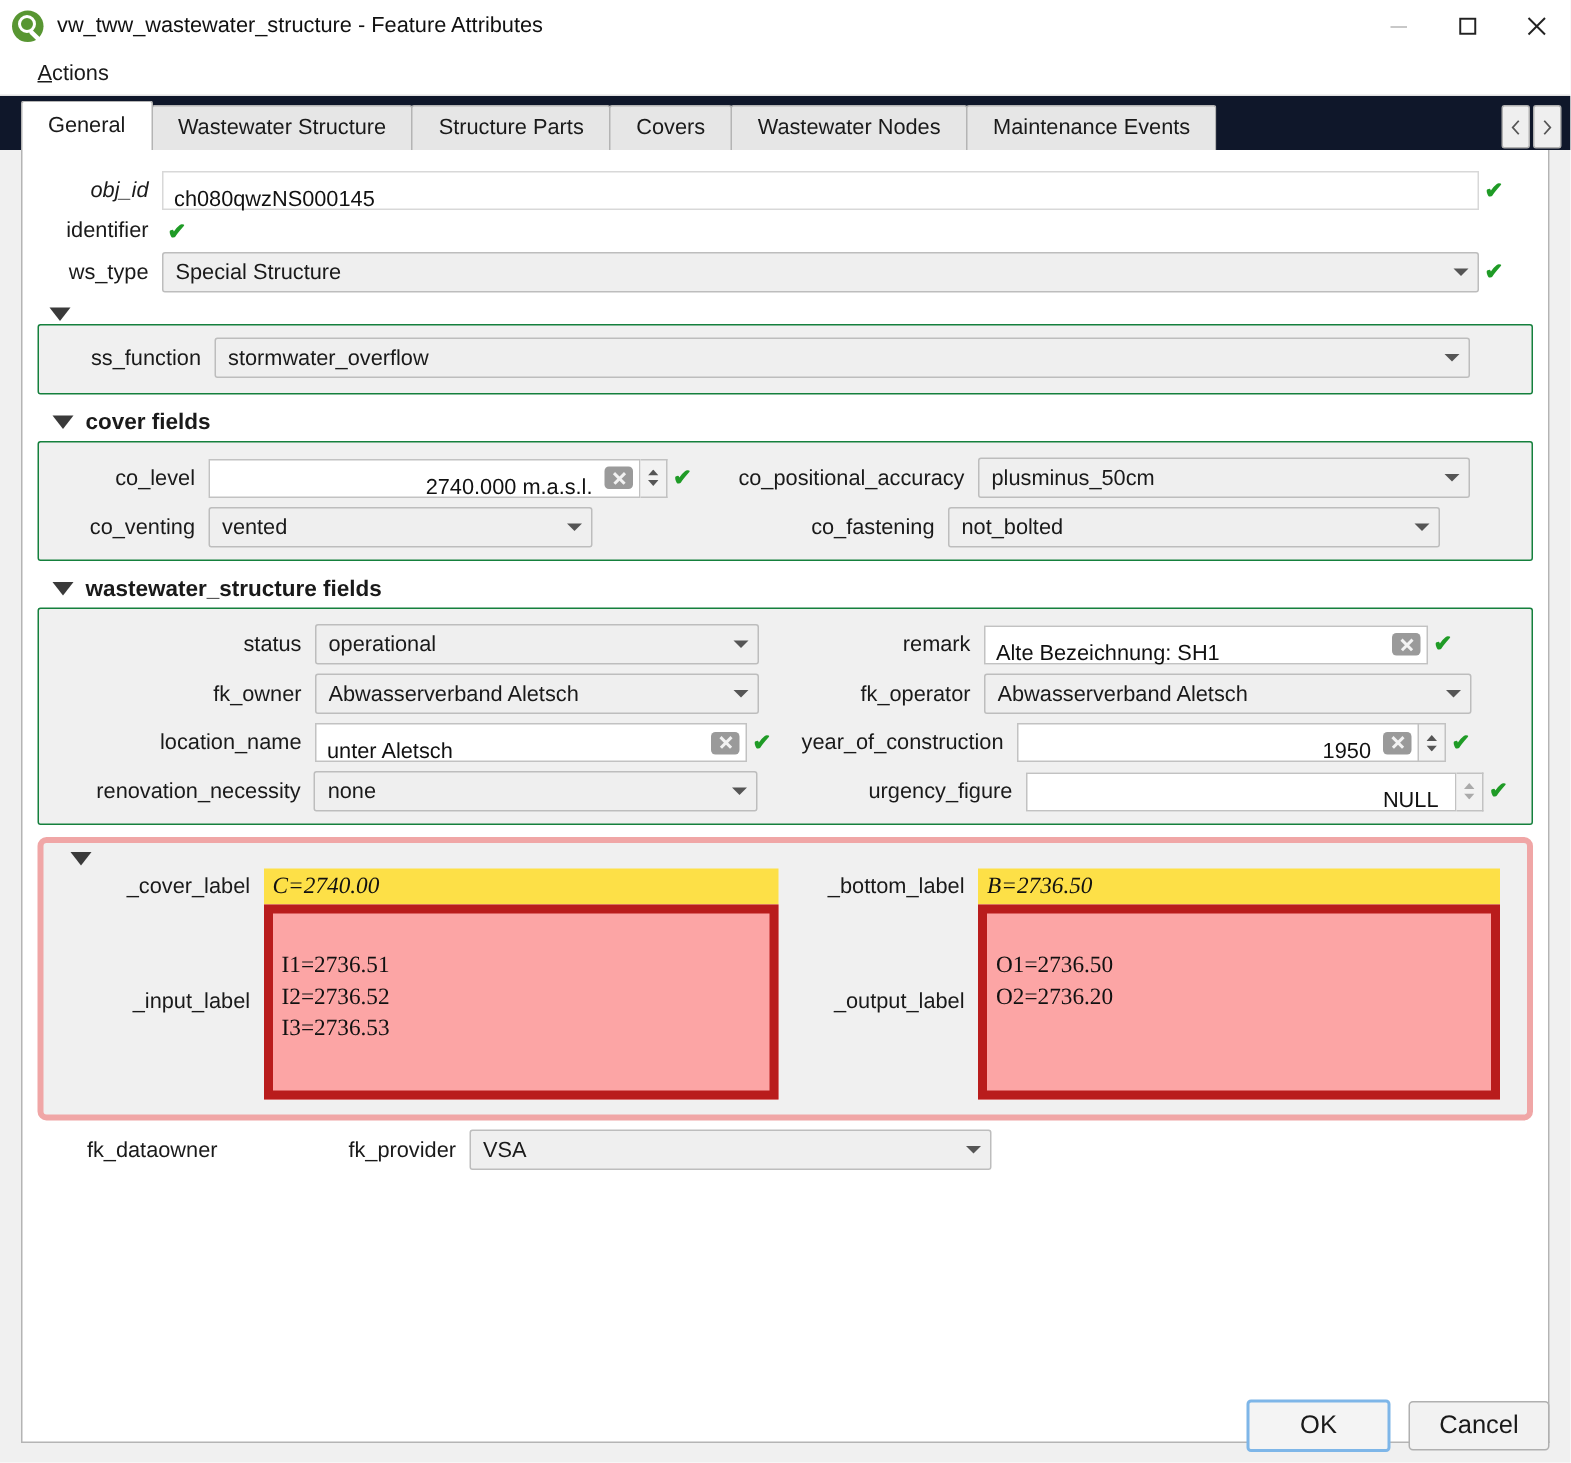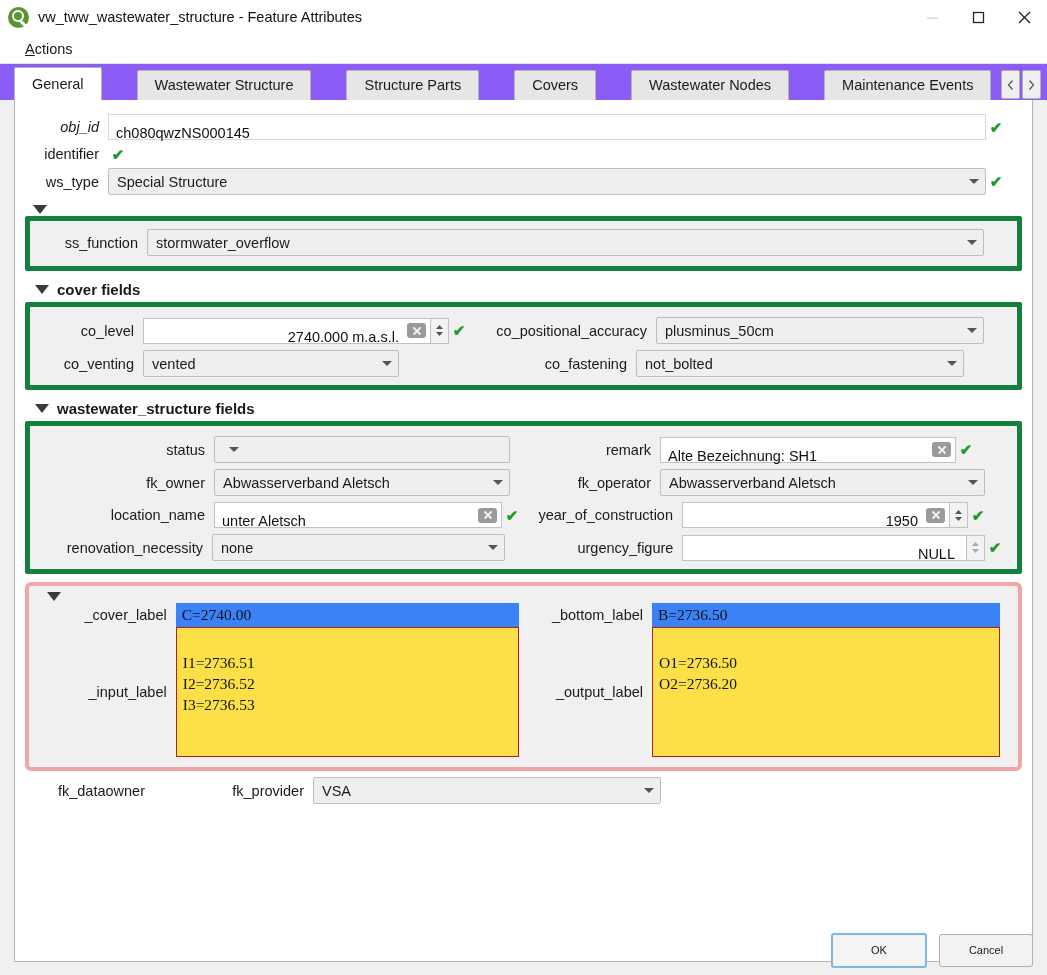--- a/index.html
+++ b/index.html
@@ -21,22 +21,22 @@
   .title-text{font-size:14.5px;color:#111;}
   .win-controls{position:absolute;right:0;top:0;height:34px;display:flex;}
   .win-btn{width:46px;height:34px;display:flex;align-items:center;justify-content:center;}
   .win-btn svg{display:block;}
   
   .menubar{height:29px;background:#ffffff;display:flex;align-items:center;
     border-bottom:1px solid #e2e2e2;}
   .menu-item{padding:3px 9px 3px 25px;font-size:14.5px;}
   .menu-item u{text-decoration:underline;}
   
-  .tabstrip{position:relative;height:36px;background:#8b5cf6;padding-left:14px;
-    display:flex;align-items:flex-end;gap:36px;}
+  .tabstrip{position:relative;height:36px;background:#0f172a;padding-left:14px;
+    display:flex;align-items:flex-end;}
   .tab{height:29px;line-height:29px;padding:0 17px;font-size:14.5px;
     border:1px solid #b4b4b4;border-bottom:none;background:#e6e6e6;
     border-radius:2px 2px 0 0;margin-right:-1px;position:relative;}
   .tab.active{background:#ffffff;z-index:3;height:32px;line-height:32px;border-color:#b4b4b4;}
   .tab-scrollers{position:absolute;right:6px;bottom:1px;display:flex;gap:2px;}
   .tab-scroll{width:17px;height:27px;border:1px solid #b0b0b0;background:#efefef;
     display:flex;align-items:center;justify-content:center;border-radius:2px;}
   
   .panel{margin:0 14px;background:#ffffff;border:1px solid #b4b4b4;border-top:none;
     height:862px;box-sizing:border-box;padding:14px 8px 0 8px;position:relative;}
@@ -65,40 +65,40 @@
     justify-content:center;gap:3px;flex:none;}
   .chk{width:20px;flex:none;text-align:center;color:#1f9b26;font-size:15px;
     font-weight:bold;line-height:1;}
   .caret{width:0;height:0;border-left:5px solid transparent;border-right:5px solid transparent;
     border-top:5px solid #555;flex:none;margin-left:6px;}
   
   .grp-head{display:flex;align-items:center;gap:8px;margin:10px 0 4px 10px;}
   .grp-tri{width:0;height:0;border-left:7px solid transparent;border-right:7px solid transparent;
     border-top:9px solid #3a3a3a;}
   .grp-title{font-weight:bold;font-size:15px;}
-  .grp-box{border:5px solid #15803d;background:#f0f0f0;padding:10px 12px 8px 12px;
+  .grp-box{border:1px solid #15803d;background:#f0f0f0;padding:10px 12px 8px 12px;
     margin:0 0 2px 0;border-radius:2px;}
   
   .cols{display:flex;}
   .col{display:flex;flex-direction:column;}
   
   .hl-box{border:4px solid #f0a6a6;border-radius:6px;background:#f0f0f0;
     padding:4px 10px 10px 10px;margin:8px 0 4px 0;position:relative;}
-  .ta{background:#fde047;border:1px solid #b91c1c;box-sizing:border-box;
+  .ta{background:#fca5a5;border:6px solid #b91c1c;box-sizing:border-box;
     font-family:"Liberation Serif", serif;font-size:15.5px;line-height:21px;
     padding:24px 6px 6px 6px;white-space:pre;color:#111;overflow:hidden;}
-  .onerow{background:#3b82f6;border:none;box-sizing:border-box;height:24px;
+  .onerow{background:#fde047;border:none;box-sizing:border-box;height:24px;
     display:flex;align-items:center;padding-left:6px;
-    font-family:"Liberation Serif", serif;font-size:15.5px;color:#111;}
+    font-family:"Liberation Serif", serif;font-size:15.5px;color:#111;font-style:italic;}
   
   .btnbar{position:absolute;left:0;right:0;bottom:0;height:50px;display:flex;
     align-items:center;justify-content:flex-end;padding-right:14px;gap:12px;}
   .btn{min-width:92px;height:31px;border:1px solid #b0b0b0;background:#f2f2f2;
     border-radius:3px;display:flex;align-items:center;justify-content:center;
-    font-size:11px;}
+    font-size:17px;}
   .btn.default{border:2px solid #7eb6e8;background:#f4f4f4;}
 </style>
 </head>
 <body>
 
 <div class="titlebar">
   <div class="qgis-logo"></div>
   <div class="title-text">vw_tww_wastewater_structure - Feature Attributes</div>
   <div class="win-controls">
     <div class="win-btn">
@@ -231,20 +231,21 @@
   <div>
     <div class="grp-head">
       <div class="grp-tri"></div>
       <div class="grp-title">wastewater_structure fields</div>
     </div>
     <div class="grp-box">
 
       <div class="row">
         <div class="lbl" style="width:163px">status</div>
         <div class="combo" style="width:296px">
+          <span class="val">operational</span>
           <span class="caret"></span>
         </div>
         <div class="lbl" style="width:141px">remark</div>
         <div class="inp" style="width:296px">
           <span class="val">Alte Bezeichnung: SH1</span>
           <span class="clear-btn"></span>
         </div>
         <div class="chk">✔</div>
       </div>
 

